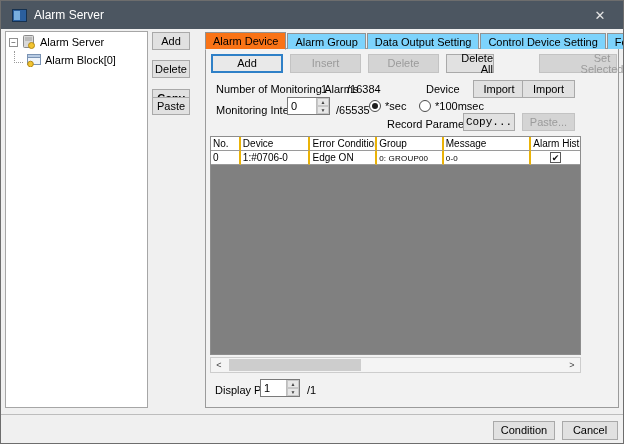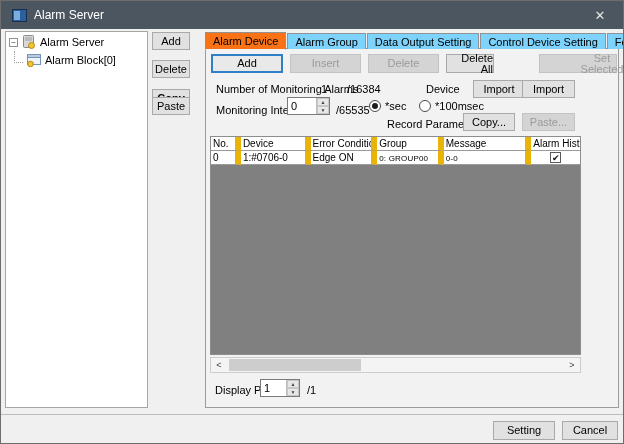--- a/index.html
+++ b/index.html
@@ -50,21 +50,21 @@
 
   
   .radio-wrap{display:flex;align-items:flex-end;gap:4px;}
   .radio{width:12px;height:12px;border:1px solid #4a4a4a;border-radius:50%;background:#fff;position:relative;flex:none;}
   .radio.checked::after{content:"";position:absolute;left:2px;top:2px;width:6px;height:6px;border-radius:50%;background:#1d1d1d;}
 
   
   .alarm-table{position:absolute;left:4px;top:87px;width:371px;height:219px;border:1px solid #8d8d8d;background:#808080;
     display:flex;flex-direction:column;overflow:hidden;}
   .t-row{display:flex;flex:none;}
-  .t-cell{border-right:6px solid #eab308;border-bottom:1px solid #9a9a9a;background:#fff;height:14px;
+  .t-cell{border-right:2px solid #eab308;border-bottom:1px solid #9a9a9a;background:#fff;height:14px;
     font-size:10px;padding:1px 2px 0 2px;overflow:hidden;white-space:nowrap;}
   .c0{width:30px;}.c1{width:70px;}.c2{width:67px;}.c3{width:67px;}.c4{width:88px;}.c5{width:49px;border-right:none;}
   .t-cell.small{font-size:8px;letter-spacing:.2px;padding-top:3px;}
   .t-body{flex:1;background:#808080;}
   .chk{width:11px;height:11px;border:1px solid #5a5a5a;background:#fff;margin:0 auto;font-size:9px;line-height:10px;text-align:center;color:#111;}
 
   
   .hscroll{position:absolute;left:4px;top:308px;width:371px;height:16px;background:#f4f4f4;border:1px solid #cdcdcd;display:flex;}
   .hs-arrow{width:16px;height:14px;flex:none;display:flex;align-items:center;justify-content:center;font-size:9px;color:#444;background:#f4f4f4;}
   .hs-track{flex:1;position:relative;}
@@ -151,21 +151,21 @@
     <div class="radio-wrap abs" style="left:163px;top:51px;">
       <span class="radio checked"></span>
       <span class="lbl">*sec</span>
     </div>
     <div class="radio-wrap abs" style="left:213px;top:51px;">
       <span class="radio"></span>
       <span class="lbl">*100msec</span>
     </div>
 
     <span class="lbl abs" style="left:181px;top:69px;">Record Parameters</span>
-    <button class="btn abs" style="left:257px;top:64px;width:52px;height:18px;">Copy...</button>
+    <button class="btn abs" style="left:257px;top:64px;width:52px;height:18px;font-family:Liberation Mono, monospace;">Copy...</button>
     <button class="btn abs disabled" style="left:316px;top:64px;width:53px;height:18px;">Paste...</button>
 
     <div class="alarm-table">
       <div class="t-row">
         <div class="t-cell c0">No.</div>
         <div class="t-cell c1">Device</div>
         <div class="t-cell c2">Error Condition</div>
         <div class="t-cell c3">Group</div>
         <div class="t-cell c4">Message</div>
         <div class="t-cell c5">Alarm History</div>
@@ -196,16 +196,16 @@
       <div class="spin-value">1</div>
       <div class="spin-arrows">
         <div>▲</div>
         <div>▼</div>
       </div>
     </div>
     <span class="lbl abs" style="left:101px;top:335px;">/1</span>
   </div>
 
   <div class="footer-sep"></div>
-  <button class="btn abs footer-btn" style="left:492px;top:420px;width:62px;position:absolute;">Setting</button>
+  <button class="btn abs footer-btn" style="left:492px;top:420px;width:62px;position:absolute;">Condition</button>
   <button class="btn abs footer-btn" style="left:561px;top:420px;width:56px;position:absolute;">Cancel</button>
 
 </div>
 
 </body></html>

